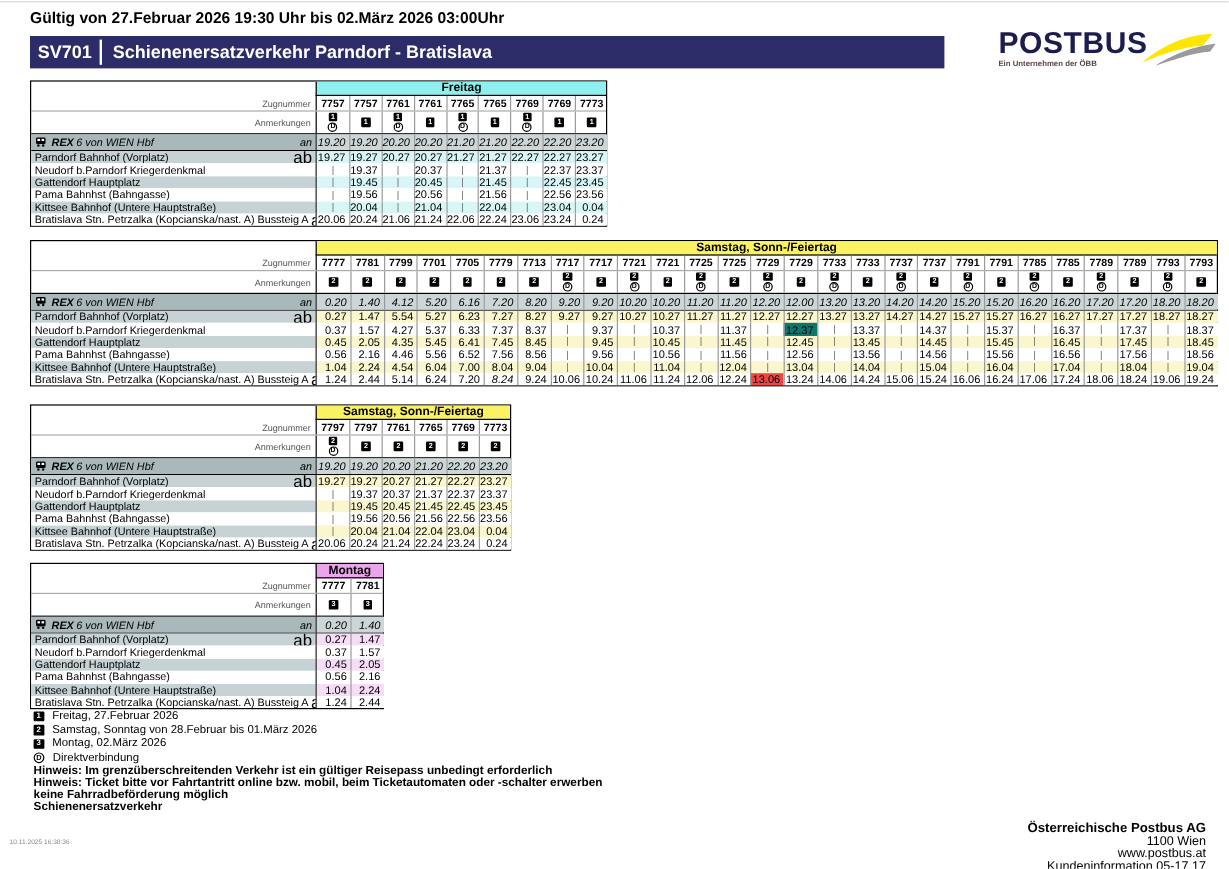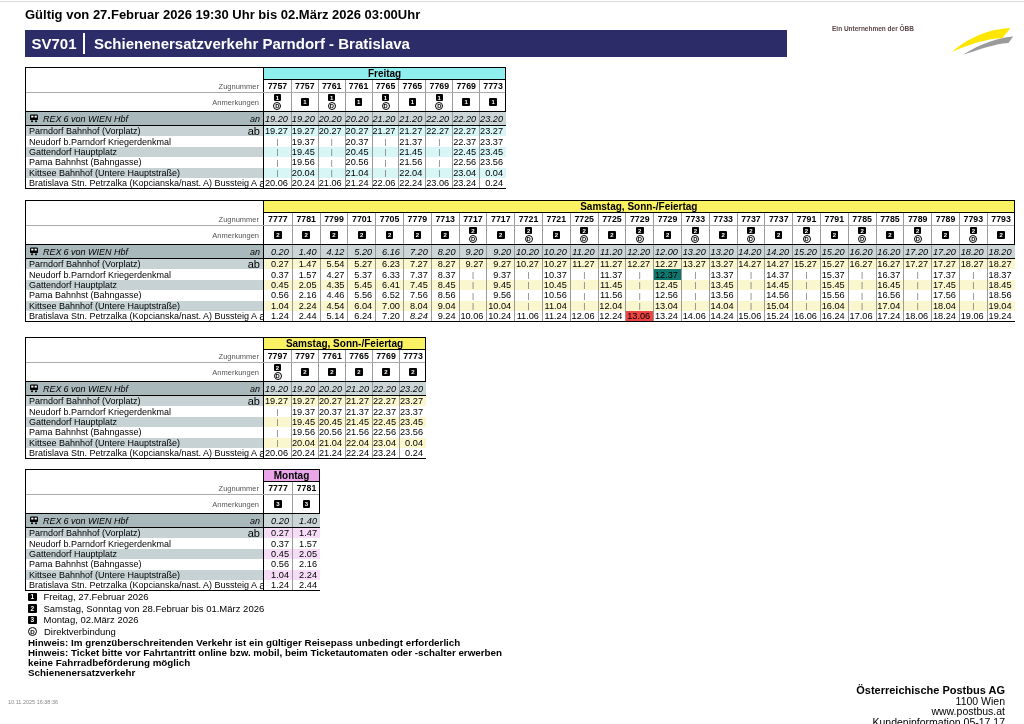--- a/index.html
+++ b/index.html
@@ -22,38 +22,38 @@
   .logo .swoosh{position:absolute;left:118px;top:2px;}
   .logo .tagline{font-size:6.5px;font-weight:bold;color:#5c4444;margin-top:1px;}
 
   
   .timetable{position:absolute;left:25px;border:1.6px solid #000;background:#fff;}
   .trow{display:flex;align-items:stretch;}
   .tlabel{flex:0 0 237px;width:237px;box-sizing:border-box;display:flex;align-items:center;
     white-space:nowrap;overflow:hidden;}
   .hdr-lbl{justify-content:flex-end;padding-right:4px;font-size:7.5px;color:#555;}
   .stop-lbl{justify-content:space-between;padding:0 3px;font-size:9px;}
-  .stop-lbl .marker{font-size:11px;padding-left:2px;}
+  .stop-lbl .marker{font-size:14px;padding-left:2px;}
   .tcells{display:flex;border-left:1.6px solid #000;box-sizing:border-box;}
   .tcell{display:flex;align-items:center;justify-content:flex-end;padding-right:3px;
     box-sizing:border-box;border-left:1px solid #9a9a9a;font-size:9.2px;}
   .tcell:first-child{border-left:0;}
   .tcell.c{justify-content:center;padding-right:0;}
   .tcell.zug{font-weight:bold;font-size:8.8px;}
   .tcell.skip span{color:#666;font-size:8px;}
   .dayband{display:flex;align-items:center;justify-content:center;font-weight:bold;font-size:10px;
     border-bottom:1px solid #000;box-sizing:border-box;border-left:1.6px solid #000;}
   .r-day{height:12px;}
   .r-zug{height:12px;border-bottom:1px solid #ababab;}
   .r-anm{height:18px;border-bottom:1.6px solid #000;}
   .r-anm .tcell{flex-direction:column;justify-content:center;padding:0;}
   .r-rex{height:13px;border-bottom:1.6px solid #000;}
   .r-rex .tlabel{background:#a9b8ba;justify-content:flex-start;padding:0 3px;font-size:9px;font-style:italic;}
   .r-rex .tlabel .marker{margin-left:auto;}
-  .r-rex .rexword{font-weight:normal;margin:0 2px 0 3px;}
+  .r-rex .rexword{font-weight:bold;margin:0 2px 0 3px;}
   .r-rex .tcell{background:#ccd6d6;font-style:italic;}
   .r-stop{height:10.4px;text-align:right;}
   .badge{width:7.5px;height:7.5px;background:#000;color:#fff;font-size:6px;font-weight:bold;
     display:flex;align-items:center;justify-content:center;border-radius:1px;}
   .dcirc{width:8px;height:8px;border:1px solid #000;border-radius:50%;font-size:5.8px;font-weight:bold;
     display:flex;align-items:center;justify-content:center;margin-top:1px;box-sizing:border-box;background:#fff;}
   .train-ico{display:flex;align-items:center;margin-right:1px;}
 
   
   .legend{position:absolute;left:28px;top:592px;}
@@ -75,20 +75,21 @@
 
 <div class="validity">Gültig von 27.Februar 2026 19:30 Uhr bis 02.März 2026 03:00Uhr</div>
 
 <div class="titlebar">
   <div class="code">SV701</div>
   <div class="vsep"></div>
   <div class="route">Schienenersatzverkehr Parndorf - Bratislava</div>
 </div>
 
 <div class="logo">
+  <div class="brand">POSTBUS</div>
   <div class="swoosh">
     <svg width="64" height="32" viewBox="0 0 70 34">
       <path d="M14,31 C34,18 56,12 69,11 L64,18 C48,19 30,26 14,31 Z" fill="#9a9a9a"></path>
       <path d="M2,28 C25,8 50,2 66,2 L57,13 C42,13 20,20 2,28 Z" fill="#ffe600"></path>
     </svg>
   </div>
   <div class="tagline">Ein Unternehmen der ÖBB</div>
 </div>
 
 <div class="timetable" id="tt0" style="top: 67px;">

